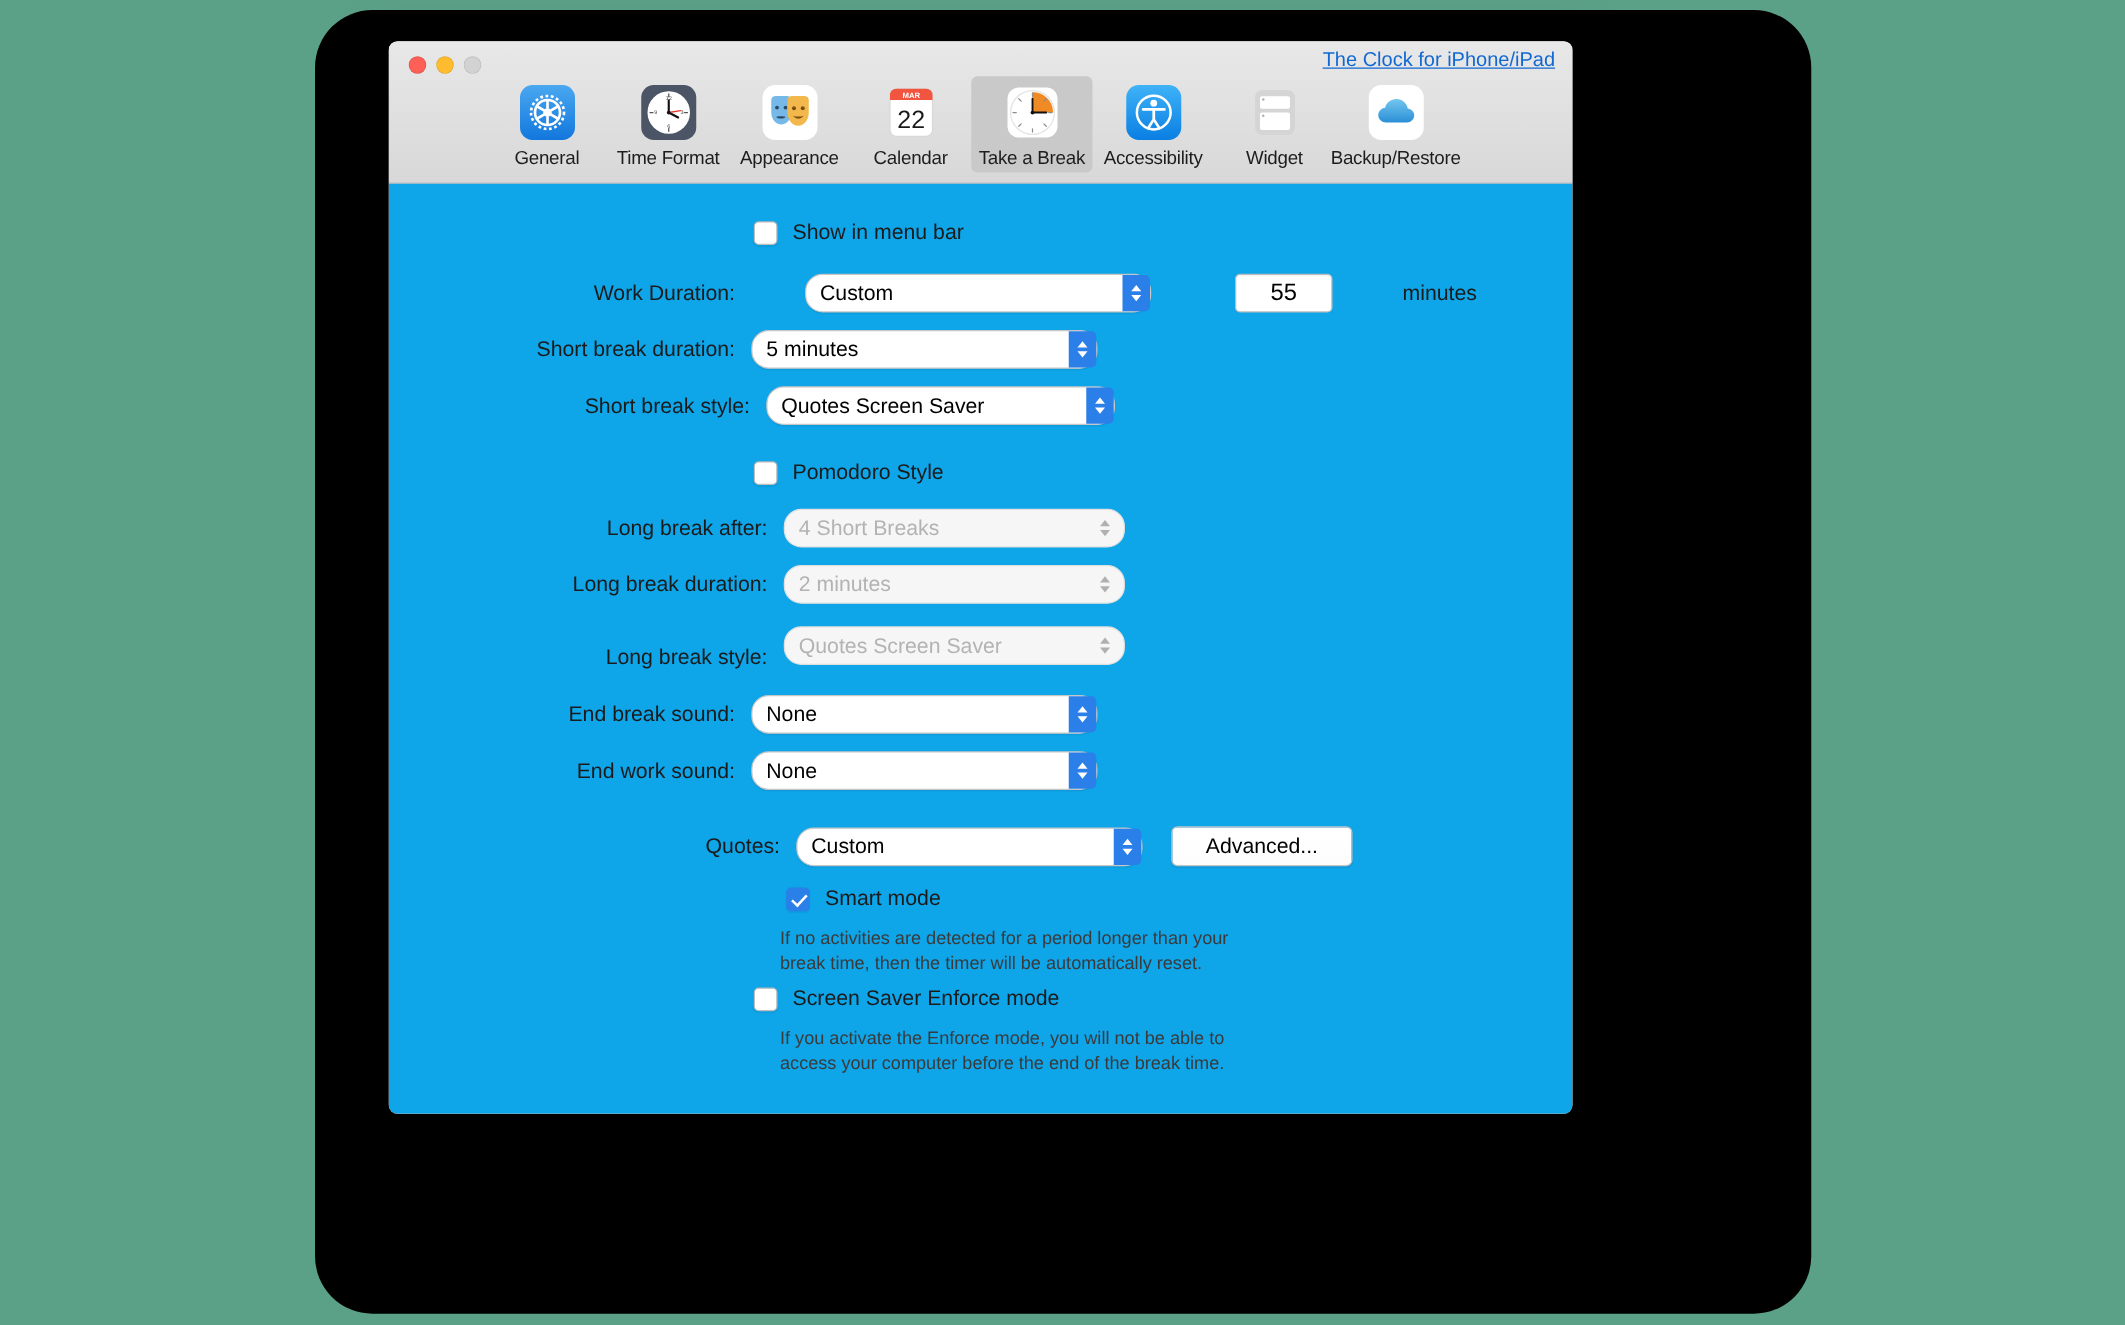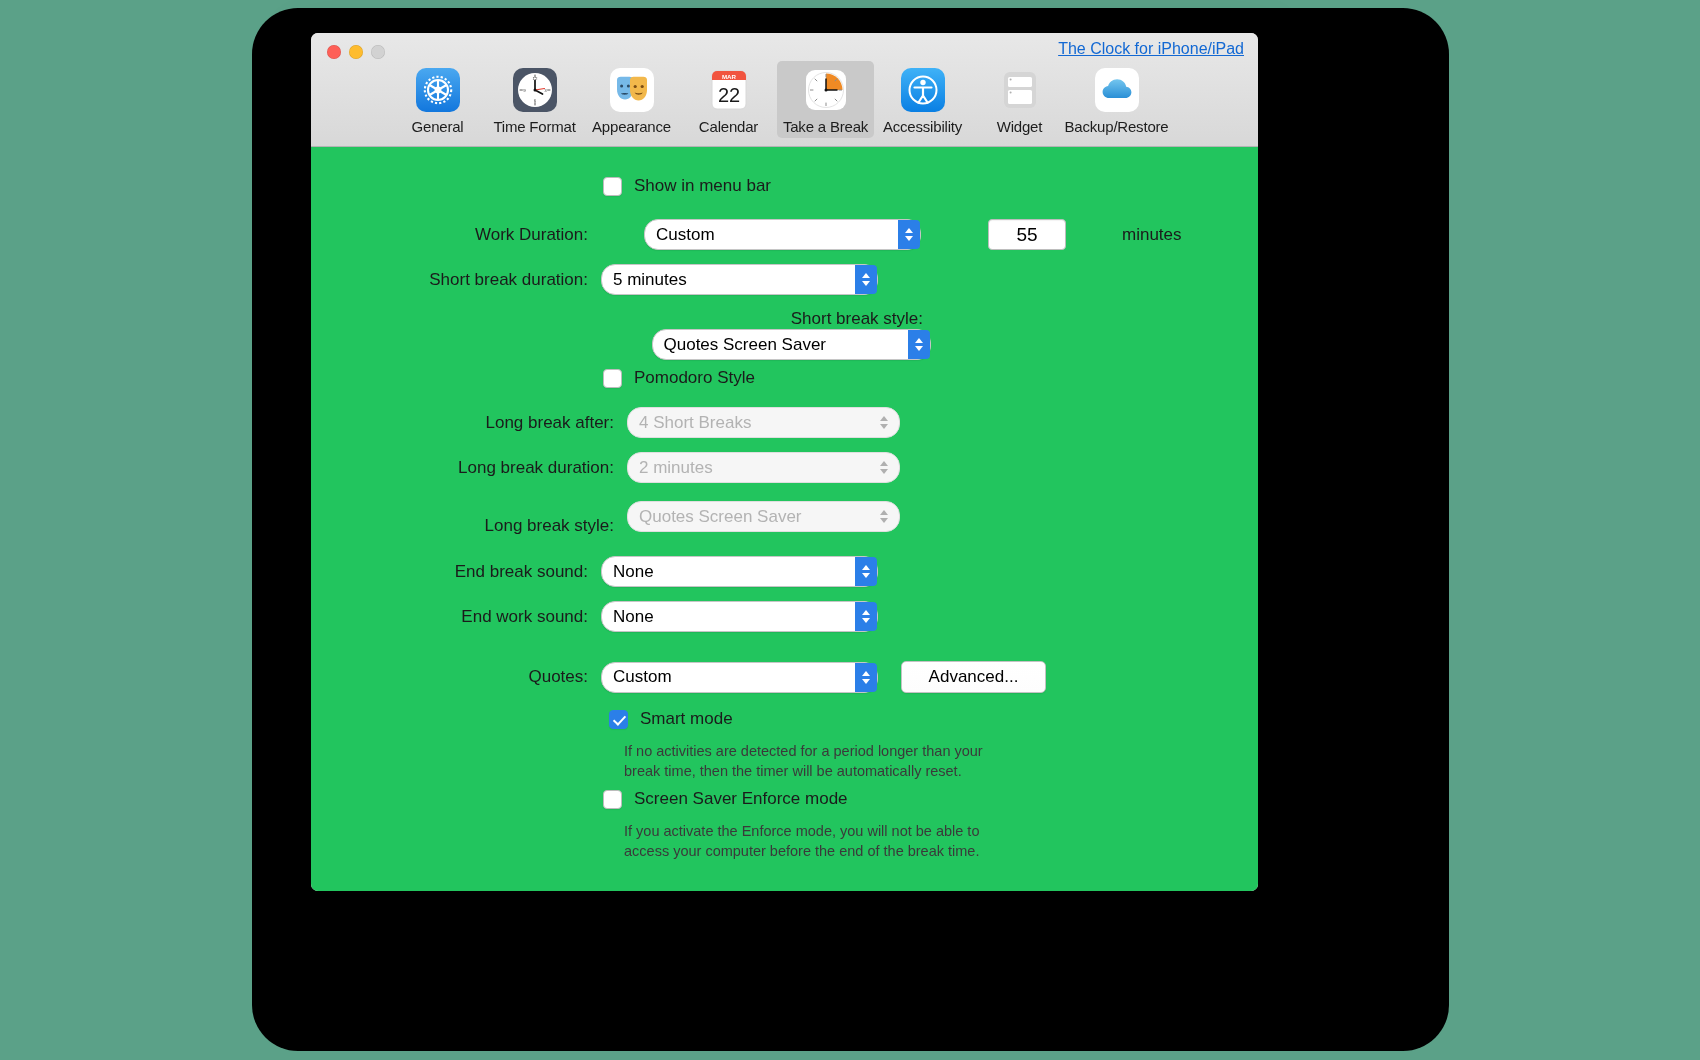--- a/index.html
+++ b/index.html
@@ -87,21 +87,21 @@
     font-size: 15px;
     color: #1d1d1d;
     white-space: nowrap;
     letter-spacing: -.2px;
   }
 
   
   .content {
     position: relative;
     height: 744px;
-    background: #22c55e;
+    background: #0ea5e9;
   }
 
   .row { position: absolute; display: flex; align-items: center; }
   .lbl {
     font-size: 17px; color: #1b1b1b;
     text-align: right;
     white-space: nowrap;
   }
   .lbl.dim { color: #1b1b1b; }
 
@@ -392,21 +392,21 @@
         <span class="lbl" style="width:277px;">Short break duration:</span>
         <div class="popup" style="margin-left:13px; width:277px;">
           <span class="val">5 minutes</span>
           <span class="chev">
             <i class="up"></i>
               <i class="down"></i>
           </span>
         </div>
       </div>
 
-      <div class="row" style="left:0; top:162px; width:947px;flex-direction:column;">
+      <div class="row" style="left:12px; top:162px; width:947px;">
         <span class="lbl" style="width:277px;">Short break style:</span>
         <div class="popup" style="margin-left:13px; width:279px;">
           <span class="val">Quotes Screen Saver</span>
           <span class="chev">
             <i class="up"></i>
               <i class="down"></i>
           </span>
         </div>
       </div>
 
@@ -463,33 +463,33 @@
         <span class="lbl" style="width:277px;">End work sound:</span>
         <div class="popup" style="margin-left:13px; width:277px;">
           <span class="val">None</span>
           <span class="chev">
             <i class="up"></i>
               <i class="down"></i>
           </span>
         </div>
       </div>
 
-      <div class="row" style="left:0; top:514px; width:1111px;">
+      <div class="row" style="left:0; top:514px; width:1111px;padding-left:36px;">
         <span class="lbl" style="width:277px;">Quotes:</span>
         <div class="popup" style="margin-left:13px; width:277px;">
           <span class="val">Custom</span>
           <span class="chev">
             <i class="up"></i>
               <i class="down"></i>
           </span>
         </div>
         <div class="pushbtn" style="margin-left:23px; width:145px;">Advanced...</div>
       </div>
 
-      <div class="check" style="position:absolute; left:284px; top:562px;padding-left:14px;">
+      <div class="check" style="position:absolute; left:304px; top:562px;padding-left:14px;">
         <span class="box on"></span>
         <span class="ctext">Smart mode</span>
       </div>
       <div class="desc" style="left:313px; top:594px; width:430px;">If no activities are detected for a period longer than your
 break time, then the timer will be automatically reset.</div>
 
       <div class="check" style="position:absolute; left:292px; top:642px;">
         <span class="box"></span>
         <span class="ctext">Screen Saver Enforce mode</span>
       </div>

